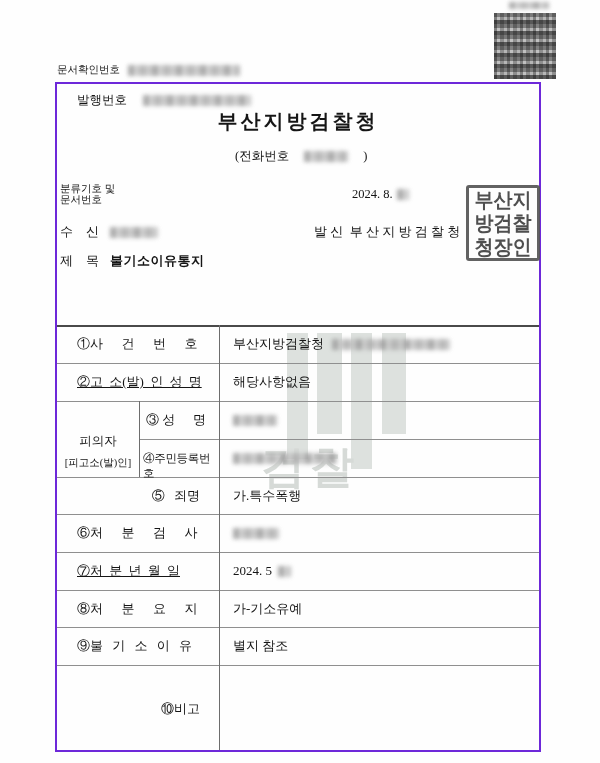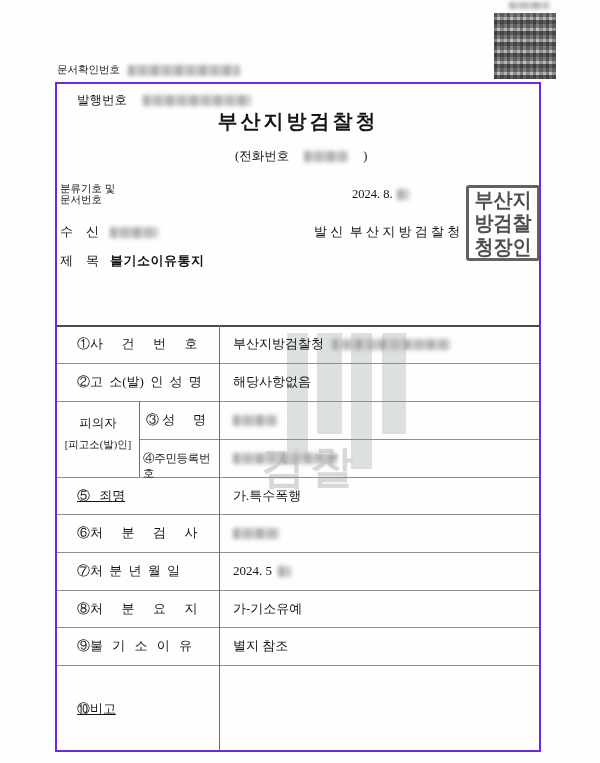--- a/index.html
+++ b/index.html
@@ -56,22 +56,22 @@
   .wm-bar{position:absolute;background:#dde1de;z-index:1;}
   .wm-kor{position:absolute;left:261px;top:446px;font-size:44px;font-weight:bold;color:#d6dad7;letter-spacing:5px;z-index:1;line-height:1;}
   .wm-eng{position:absolute;left:206px;top:494px;font-size:14px;font-weight:bold;color:#dbdedb;letter-spacing:4.5px;z-index:1;font-family:"Liberation Sans",sans-serif;}
   
   .ptable{position:absolute;left:0;right:0;top:241px;bottom:0;z-index:2;}
   .hline{position:absolute;left:0;right:0;height:1px;background:#8f8f8f;}
   .hline.dark{background:#4a4a4a;height:1.6px;}
   .vline{position:absolute;width:1.3px;background:#6d6d6d;}
   .cell{position:absolute;font-size:13px;}
   .lblcell{left:0;width:162px;box-sizing:border-box;padding-left:20px;word-spacing:6px;}
-  .tight{word-spacing:3px;}
-  .between{display:flex;justify-content:flex-start;align-items:center;padding-right:19px;text-decoration:underline;}
+  .tight{word-spacing:3px;text-decoration:underline;}
+  .between{display:flex;justify-content:flex-end;align-items:center;padding-right:19px;}
   .valcell{left:176px;right:6px;display:flex;align-items:center;gap:8px;}
   .suspect{left:0;width:82px;display:flex;flex-direction:column;justify-content:center;align-items:center;box-sizing:border-box;padding-left:0;}
   .suspect .l1{font-size:12.5px;}
   .suspect .l2{font-size:10.5px;margin-top:6px;}
   .subcell{left:82px;width:80px;box-sizing:border-box;}
   .namecell{display:flex;justify-content:space-between;align-items:center;padding:0 13px 0 7px;}
   .rrncell{display:flex;align-items:center;font-size:11.5px;padding-left:4px;letter-spacing:-0.3px;margin-top:8px;}
 </style>
 </head>
 <body>
@@ -155,21 +155,21 @@
       <div class="cell valcell" style="top:0;height:38px;">
         <span>부산지방검찰청</span>
         <span class="redact w118"></span>
       </div>
 
       <div class="cell lblcell tight pre" style="top:38px;height:38px;line-height:38px;">②고 소(발) 인 성 명</div>
       <div class="cell valcell" style="top:38px;height:38px;">
         <span>해당사항없음</span>
       </div>
 
-      <div class="cell suspect" style="top:70px;height:76px;text-align:right;">
+      <div class="cell suspect" style="top:88px;height:76px;text-align:right;">
         <span class="l1">피의자</span>
         <span class="l2">[피고소(발)인]</span>
       </div>
       <div class="cell subcell namecell" style="top:76px;height:38px;">
         <span>③ 성</span>
         <span>명</span>
       </div>
       <div class="cell valcell" style="top:76px;height:38px;">
         <span class="redact w44"></span>
       </div>

